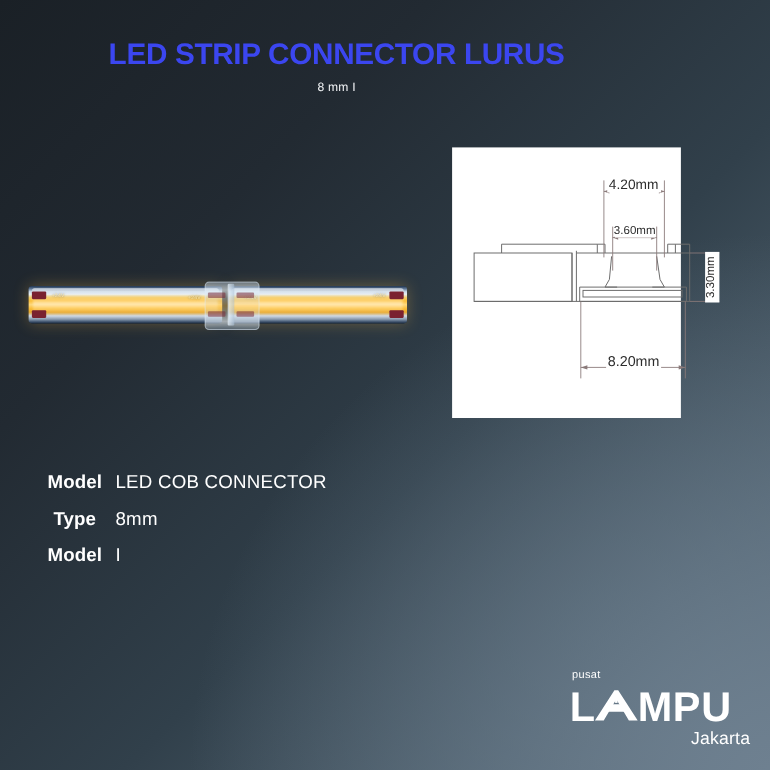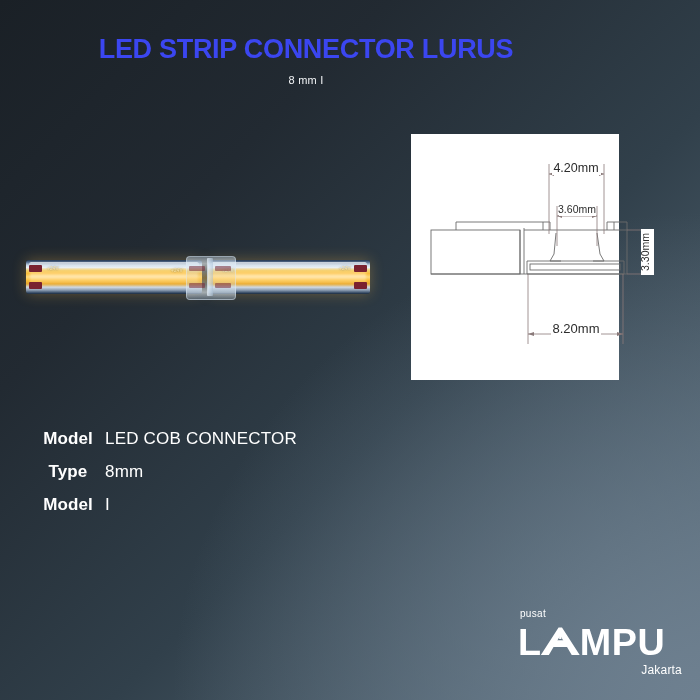--- a/index.html
+++ b/index.html
@@ -226,21 +226,21 @@
   #logo-main {
     position: absolute;
     left: 22px;
     top: 15px;
     height: 40px;
   }
   #logo-jakarta {
     position: absolute;
     right: 0px;
     top: 55px;
-    font-size: 12px;
+    font-size: 16px;
     letter-spacing: 0.2px;
     color: #ffffff;
   }
 </style>
 </head>
 <body>
 
 <div id="card">
 
   <div id="header">

